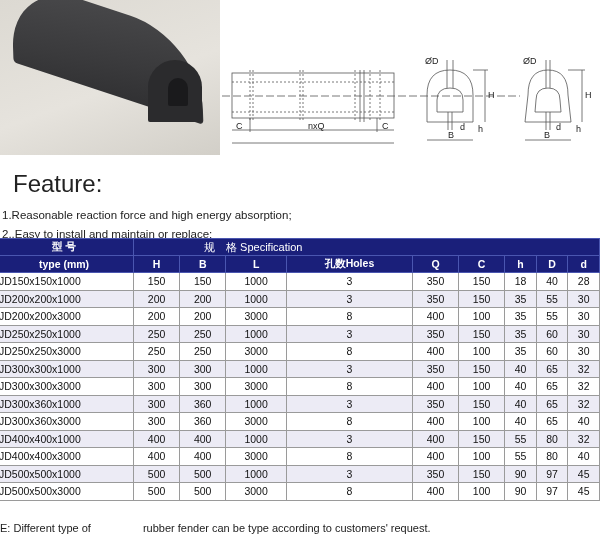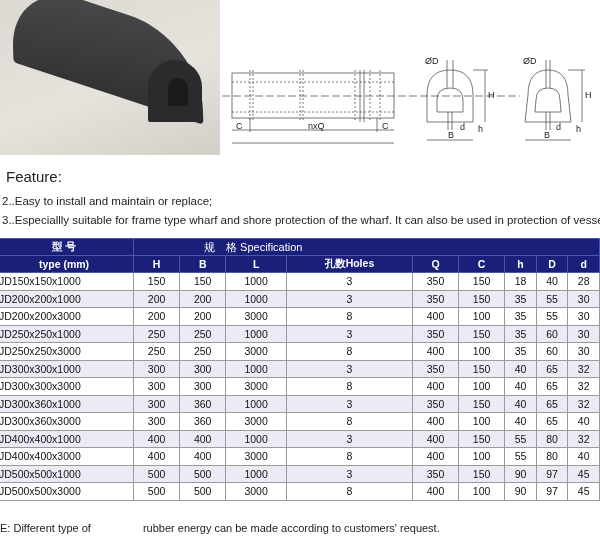--- a/index.html
+++ b/index.html
@@ -4,21 +4,21 @@
 <style>
   html,body{margin:0;padding:0;}
   body{width:600px;height:544px;background:#fff;position:relative;overflow:hidden;font-family:"Liberation Sans",sans-serif;color:#111;}
   .top{position:absolute;left:0;top:0;width:600px;height:155px;}
   .photo{position:absolute;left:0;top:0;width:220px;height:155px;background:linear-gradient(160deg,#dcd9d2 0%,#e6e3dd 55%,#d2cfc8 100%);overflow:hidden;}
   .fender-top{position:absolute;left:12px;top:8px;width:190px;height:85px;background:linear-gradient(170deg,#4a4a4c 0%,#3a3a3c 60%,#2e2e30 100%);border-radius:70px 70px 4px 4px;transform:skewY(20deg) rotate(-2deg);}
   .fender-face{position:absolute;left:148px;top:60px;width:54px;height:62px;background:#2b2b2d;border-radius:28px 28px 2px 2px;}
   .fender-hole{position:absolute;left:168px;top:78px;width:20px;height:28px;background:#1a1a1c;border-radius:10px 10px 2px 2px;}
   .drawing{position:absolute;left:220px;top:0;width:380px;height:155px;}
   .feature{position:absolute;left:2px;top:162px;width:598px;}
-  .feature h2{margin:4px;font-weight:normal;font-size:15px;line-height:22px;color:#222;}
+  .feature h2{margin:11px;font-weight:normal;font-size:24px;line-height:22px;color:#222;}
   .feature p{margin:0;font-size:11.5px;line-height:19px;color:#222;white-space:nowrap;}
   table{position:absolute;left:-6px;top:238px;width:606px;border-collapse:collapse;font-size:10.5px;}
   th{background:#1a1f7a;color:#fff;font-weight:bold;height:16px;border:1px solid #4a56b0;padding:0;}
   th.spec{font-weight:normal;font-size:11px;text-align:left;padding-left:70px;margin-top:23px;}
   td{height:16.5px;border:1px solid #9a9a9a;text-align:center;padding:0;}
   td.type{text-align:left;padding-left:4px;}
   tr.odd td{background:#ffffff;}
   tr.even td{background:#ecebf5;}
   .note{position:absolute;left:0;top:522px;font-size:11px;color:#222;white-space:nowrap;}
   .note .gap{display:inline-block;width:52px;}
@@ -83,20 +83,21 @@
       <text x="365" y="98">H</text>
       <text x="336" y="130">d</text>
       <text x="324" y="138">B</text>
       <text x="356" y="132">h</text>
     </g>
   </svg>
 </div>
 
 <div class="feature">
   <h2>Feature:</h2>
+  <p>1.Reasonable reaction force and high energy absorption;</p>
   <p>2..Easy to install and maintain or replace;</p>
   <p>3..Especiallly suitable for frame type wharf and shore protection of the wharf. It can also be used in protection of vessel.</p>
 </div>
 
 <table>
   <thead>
     <tr>
       <th rowspan="1" style="width:138px;">型 号</th>
       <th colspan="9" class="spec">规　格  Specification</th>
     </tr>
@@ -267,14 +268,14 @@
         <td>400</td>
         <td>100</td>
         <td>90</td>
         <td>97</td>
         <td>45</td>
       </tr>
     </tbody>
 </table>
 
 <div class="note">
-  <span>E: Different type of</span><span class="gap"></span><span>rubber energy can be made according to customers' request.</span>
+  <span>E: Different type of</span><span class="gap"></span><span>rubber fender can be type according to customers' request.</span>
 </div>
 
 </body></html>

